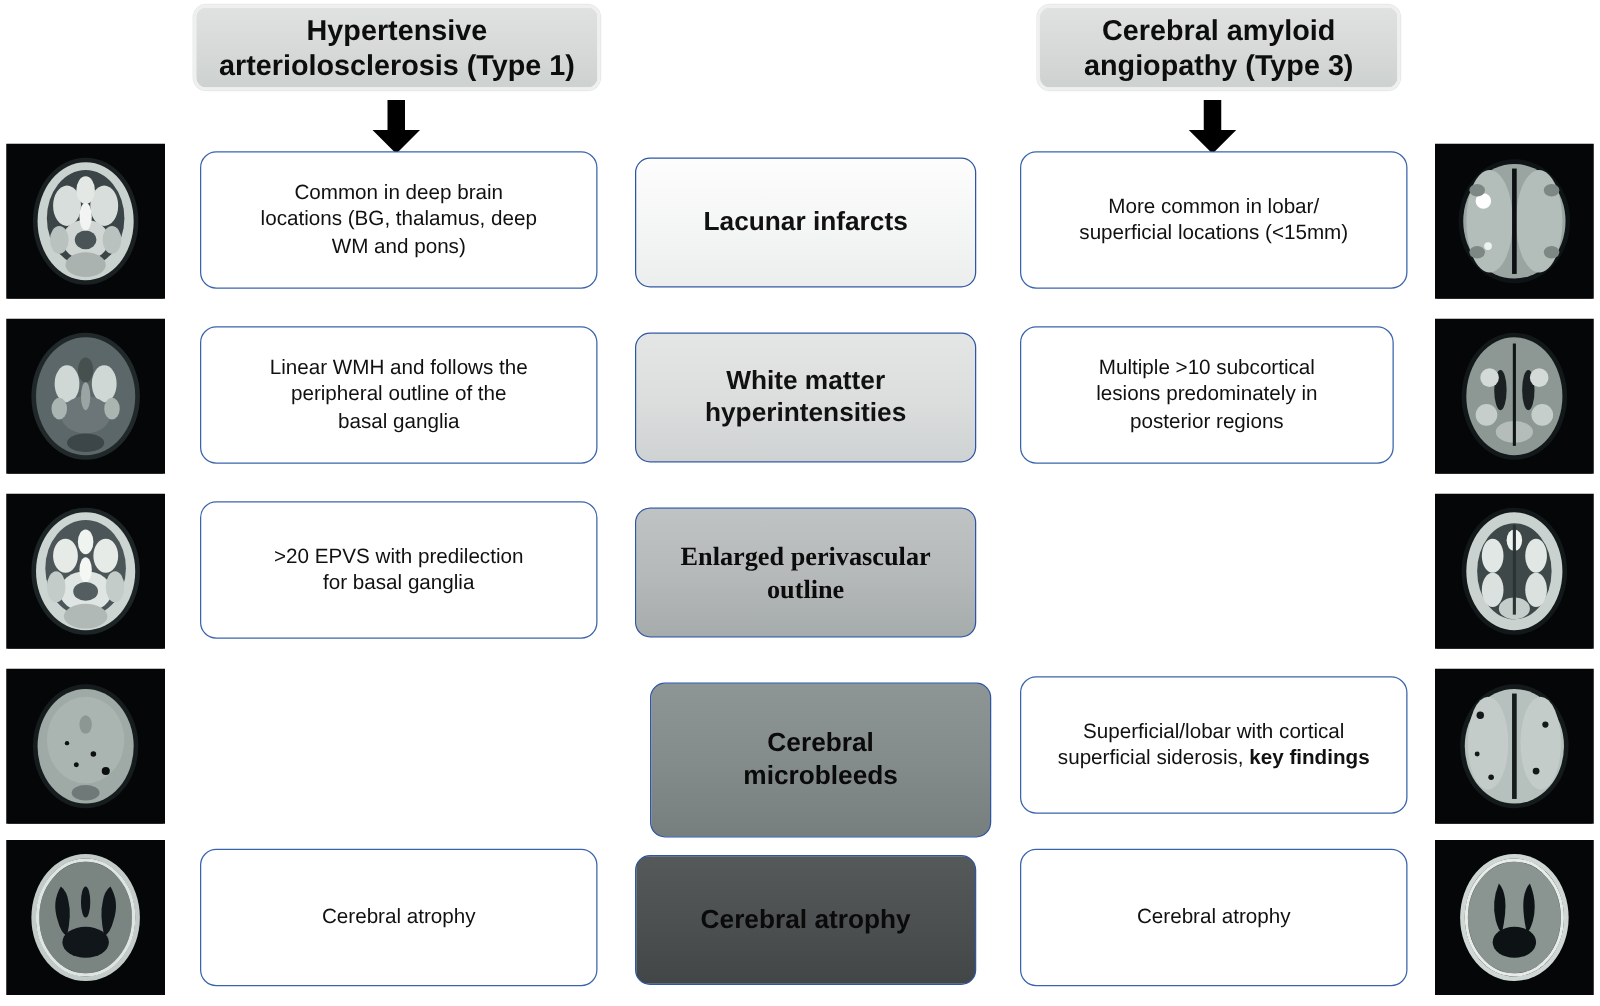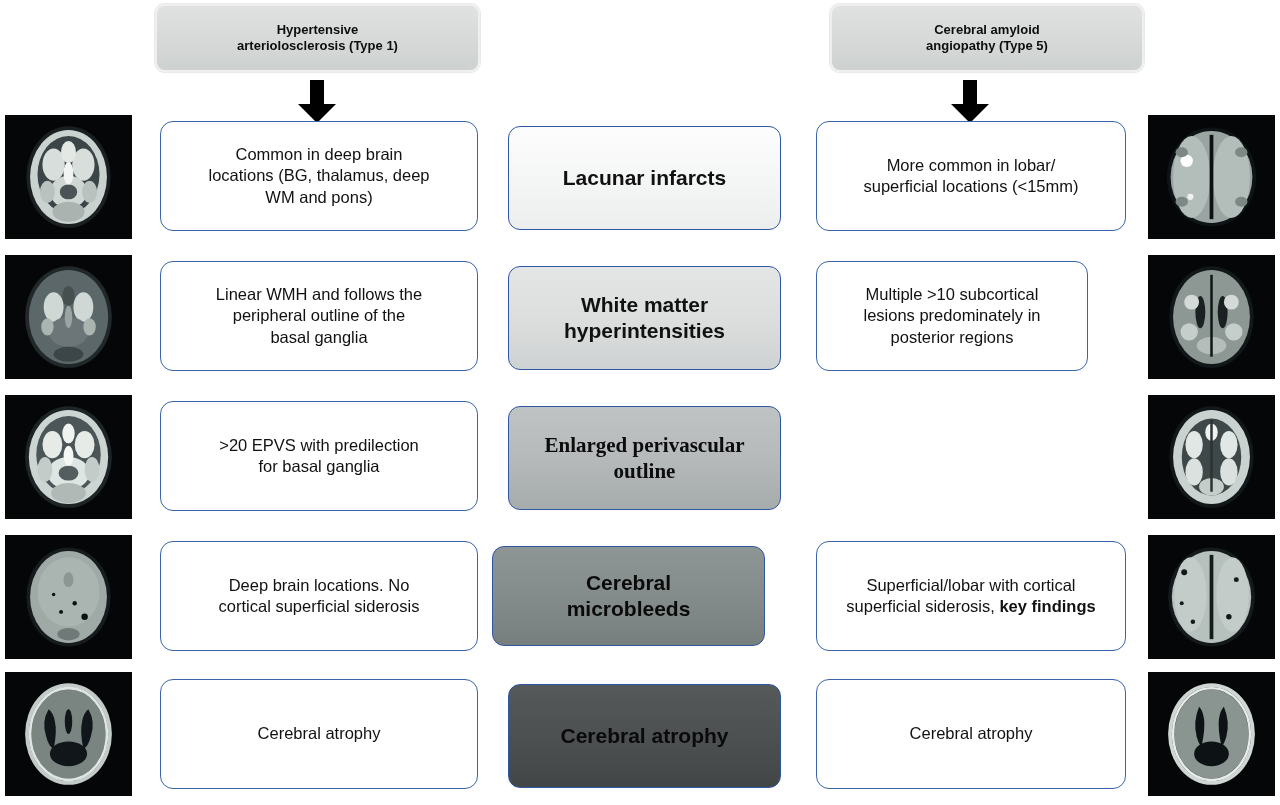--- a/index.html
+++ b/index.html
@@ -25,21 +25,21 @@
     border-radius: 10px;
     background: linear-gradient(180deg, #dfe2e1 0%, #d6d9d8 55%, #cdd1d0 100%);
     border: 2px solid #efefef;
     box-shadow: 0 0 0 1px #e8eaea;
     display: flex;
     align-items: center;
     justify-content: center;
     text-align: center;
     color: #0d0d0d;
     font-weight: bold;
-    font-size: 13px;
+    font-size: 23px;
     line-height: 1.22;
     padding: 4px 10px;
   }
 
   
   .arrow {
     position: absolute;
     width: 40px;
     height: 44px;
   }
@@ -98,24 +98,24 @@
 
 <div id="diagram">
 
   <div class="header-pill" style="left:155px; top:4px; width:325px; height:68px;">
     <span>
       <span>Hypertensive</span><br>
       <span>arteriolosclerosis (Type 1)</span>
     </span>
   </div>
 
-  <div class="header-pill" style="left:830px; top:4px; width:314px; height:68px;">
+  <div class="header-pill" style="left:830px; top:4px; width:290px; height:68px;">
     <span>
       <span>Cerebral amyloid</span><br>
-      <span>angiopathy (Type 5)</span>
+      <span>angiopathy (Type 3)</span>
     </span>
   </div>
 
   <div class="arrow" style="left:297px; top:80px;">
     <svg viewBox="0 0 40 44" preserveAspectRatio="none">
       <path d="M13 0 H27 V24 H39 L20 43 L1 24 H13 Z" fill="#000000"></path>
     </svg>
   </div>
 
   <div class="arrow" style="left:950px; top:80px;">
@@ -202,21 +202,21 @@
     </span>
   </div>
 
   <div class="cbox ramp-1" style="left:508px; top:266px; width:273px; height:104px;">
     <span>
       <span>White matter</span><br>
       <span>hyperintensities</span>
     </span>
   </div>
 
-  <div class="obox" style="left:816px; top:261px; width:272px; height:110px;">
+  <div class="obox" style="left:816px; top:261px; width:299px; height:110px;">
     <span class="txt">
       <span>Multiple &gt;10 subcortical</span><br>
       <span>lesions predominately in</span><br>
       <span>posterior regions</span>
     </span>
   </div>
 
   <div class="mri" style="left:1148px; top:255px;">
     <svg viewBox="0 0 100 100">
       <rect width="100" height="100" fill="#050607"></rect>
@@ -290,28 +290,22 @@
       <ellipse cx="50" cy="46" rx="25" ry="28" fill="#aab4b1"></ellipse>
       <circle cx="63" cy="66" r="2.6" fill="#0b0f10"></circle>
       <circle cx="55" cy="55" r="1.8" fill="#0b0f10"></circle>
       <circle cx="44" cy="62" r="1.6" fill="#0b0f10"></circle>
       <circle cx="38" cy="48" r="1.4" fill="#0b0f10"></circle>
       <ellipse cx="50" cy="36" rx="4" ry="6" fill="#8c9693"></ellipse>
       <ellipse cx="50" cy="80" rx="9" ry="5" fill="#6f7977"></ellipse>
     </svg>
   </div>
 
-  <div class="obox" style="left:160px; top:541px; width:318px; height:110px;">
-    <span class="txt">
-      <span>Deep brain locations. No</span><br>
-      <span>cortical superficial siderosis</span>
-    </span>
-  </div>
-
-  <div class="cbox ramp-3" style="left:492px; top:546px; width:273px; height:100px;">
+
+  <div class="cbox ramp-3" style="left:520px; top:546px; width:273px; height:124px;">
     <span>
       <span>Cerebral</span><br>
       <span>microbleeds</span>
     </span>
   </div>
 
   <div class="obox" style="left:816px; top:541px; width:310px; height:110px;">
     <span class="txt">
       <span>Superficial/lobar with cortical</span><br>
       <span>superficial siderosis, </span><b>key findings</b>

